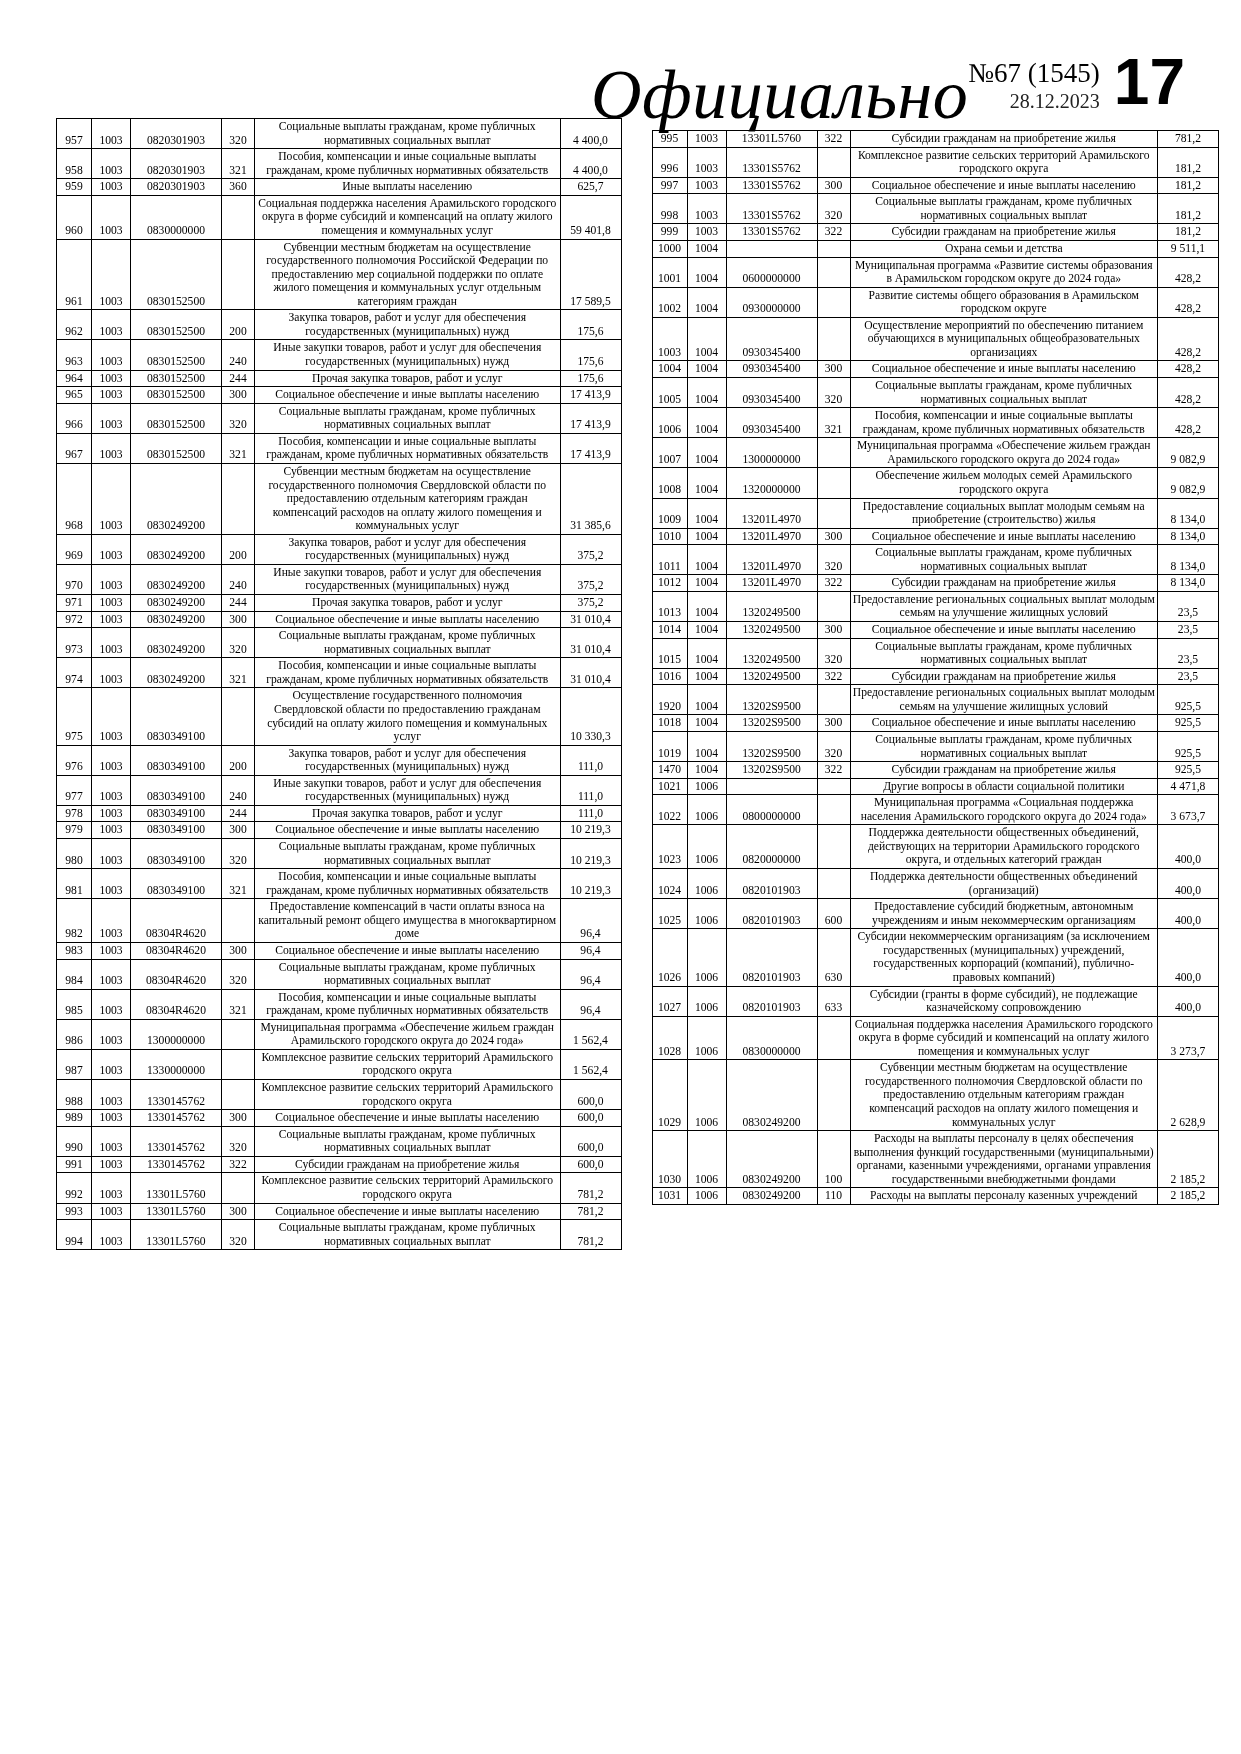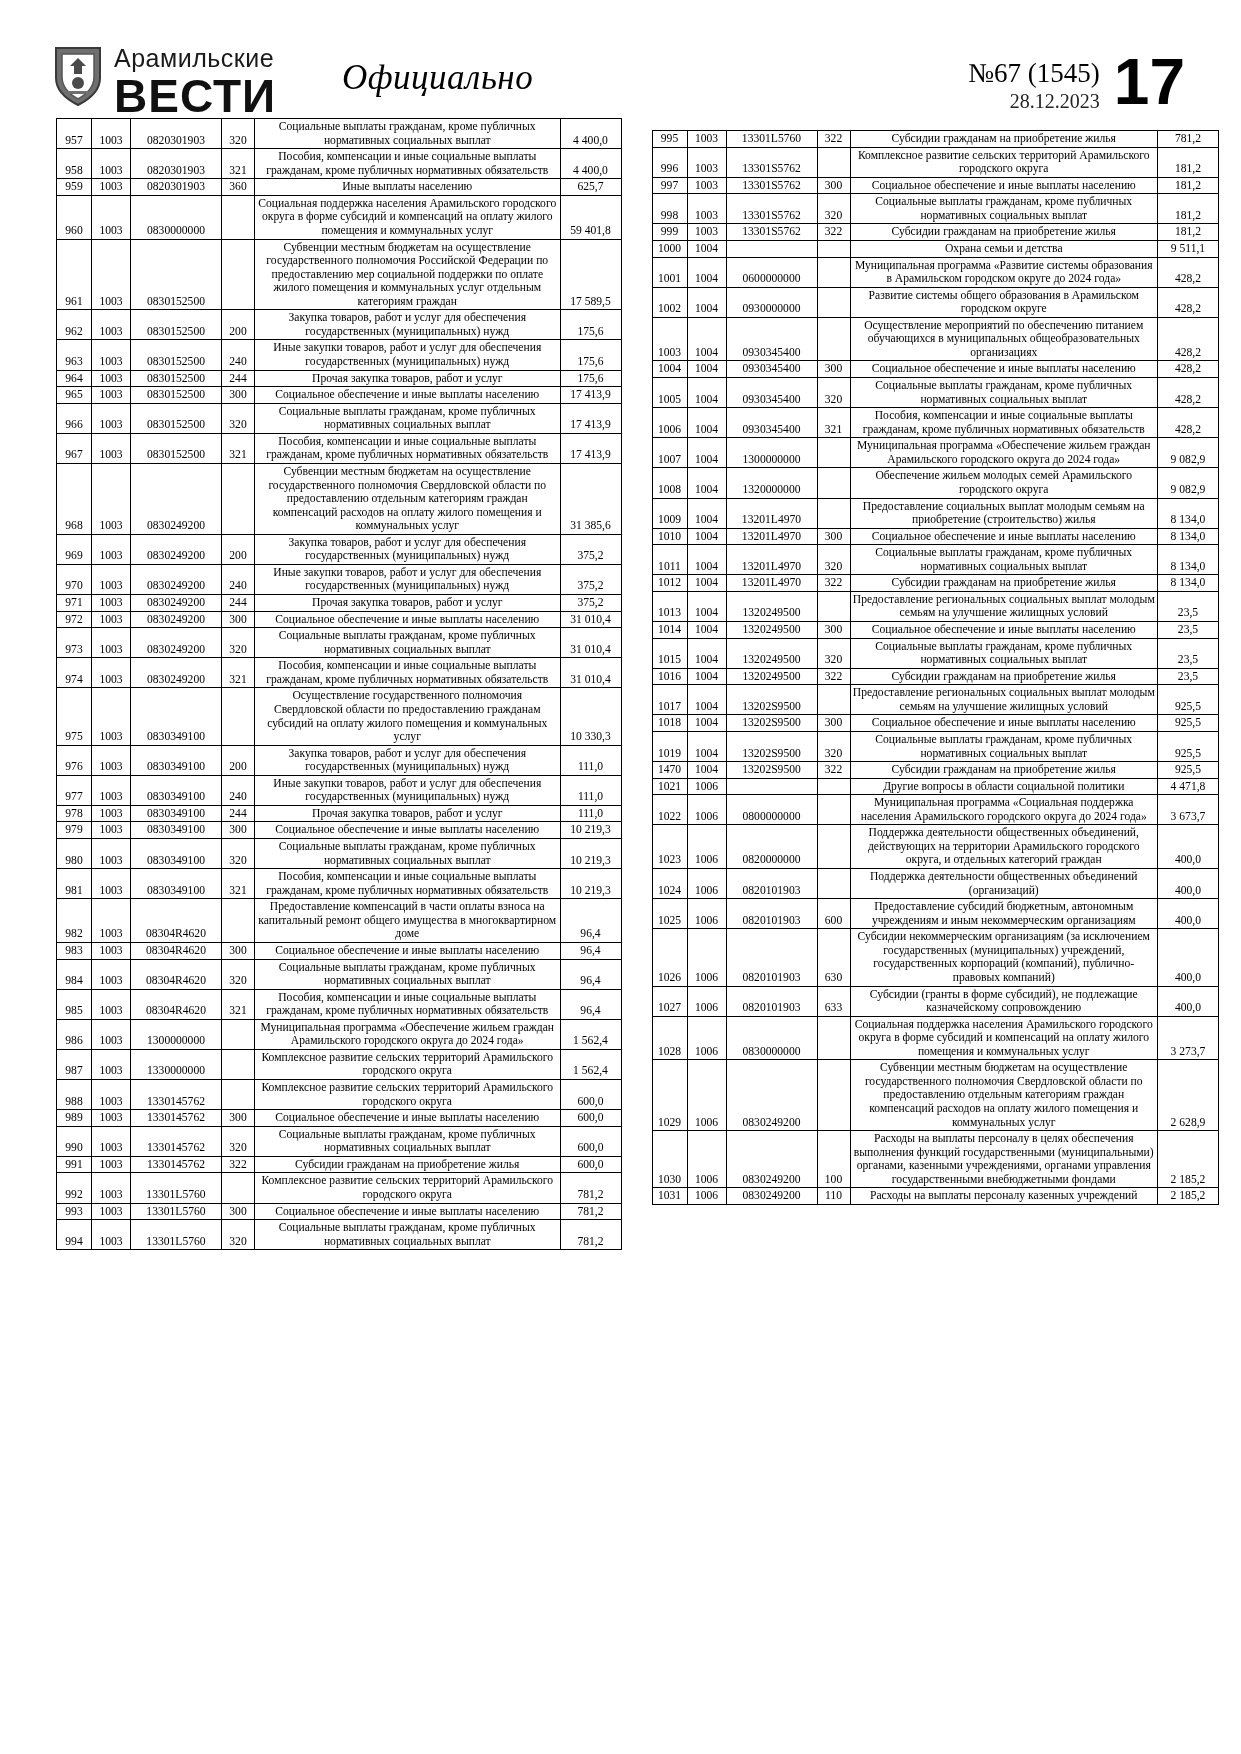--- a/index.html
+++ b/index.html
@@ -60,24 +60,24 @@
   .logo-line2 {
     font-family: "Liberation Sans", sans-serif;
     font-size: 46px;
     font-weight: 700;
     letter-spacing: 1px;
     color: #111111;
     margin-top: 2px;
   }
   .title-official {
     flex: 1 1 auto;
-    text-align: left;
+    text-align: right;
     font-family: "Liberation Serif", serif;
     font-style: italic;
-    font-size: 35px;
+    font-size: 70px;
     line-height: 1;
     padding-top: 16px;
     letter-spacing: 0.5px;
   }
   .issue-block {
     flex: 0 0 auto;
     text-align: right;
     padding-top: 14px;
     padding-right: 14px;
   }
@@ -137,35 +137,20 @@
   td.c-name  { text-align: center; padding: 1px 4px; }
   td.c-sum   { width: 56px; text-align: right; padding-right: 4px; }
   .nm { white-space: normal; }
 </style>
 </head>
 <body>
 
 <div class="page">
 
   <div class="masthead">
-    <div class="logo-block">
-      <div class="crest">
-        <svg width="52" height="64" viewBox="0 0 52 64" xmlns="http://www.w3.org/2000/svg">
-          <path d="M4 4 H48 V34 C48 48 36 56 26 61 C16 56 4 48 4 34 Z" fill="#6f6f6f" stroke="#3a3a3a" stroke-width="2"></path>
-          <path d="M10 10 H42 V33 C42 44 33 51 26 55 C19 51 10 44 10 33 Z" fill="#ffffff" stroke="#555" stroke-width="1.5"></path>
-          <path d="M26 14 L34 22 H30 V30 H22 V22 H18 Z" fill="#4a4a4a"></path>
-          <circle cx="26" cy="39" r="6" fill="#4a4a4a"></circle>
-          <rect x="14" y="47" width="24" height="3" fill="#6f6f6f"></rect>
-        </svg>
-      </div>
-      <div class="logo-text">
-        <span class="logo-line1">Арамильские</span>
-        <span class="logo-line2">ВЕСТИ</span>
-      </div>
-    </div>
 
     <div class="title-official">Официально</div>
 
     <div class="issue-block">
       <div class="issue-no">№67 (1545)</div>
       <div class="issue-date">28.12.2023</div>
     </div>
 
     <div class="page-number">17</div>
   </div>
@@ -654,21 +639,21 @@
             </tr>
             <tr>
               <td class="c-num">1016</td>
               <td class="c-razd">1004</td>
               <td class="c-cel">1320249500</td>
               <td class="c-vr">322</td>
               <td class="c-name nm">Субсидии гражданам на приобретение жилья</td>
               <td class="c-sum">23,5</td>
             </tr>
             <tr>
-              <td class="c-num">1017</td>
+              <td class="c-num">1920</td>
               <td class="c-razd">1004</td>
               <td class="c-cel">13202S9500</td>
               <td class="c-vr"></td>
               <td class="c-name nm">Предоставление региональных социальных выплат молодым семьям на улучшение жилищных условий</td>
               <td class="c-sum">925,5</td>
             </tr>
             <tr>
               <td class="c-num">1018</td>
               <td class="c-razd">1004</td>
               <td class="c-cel">13202S9500</td>

